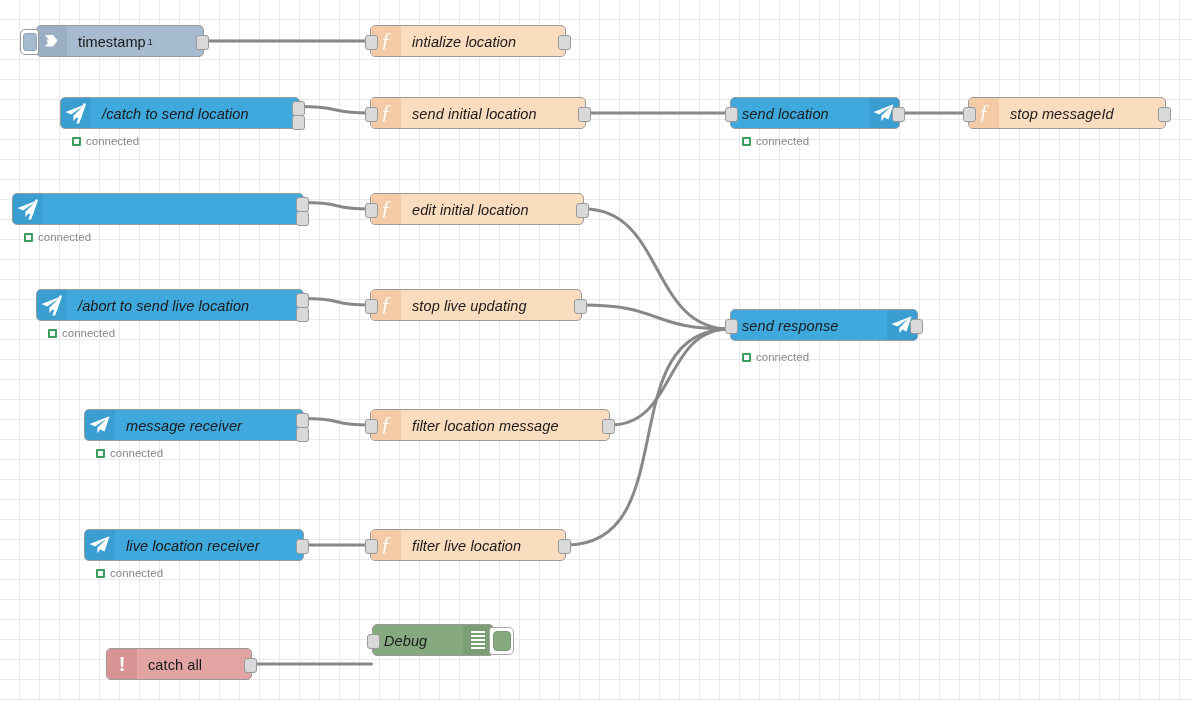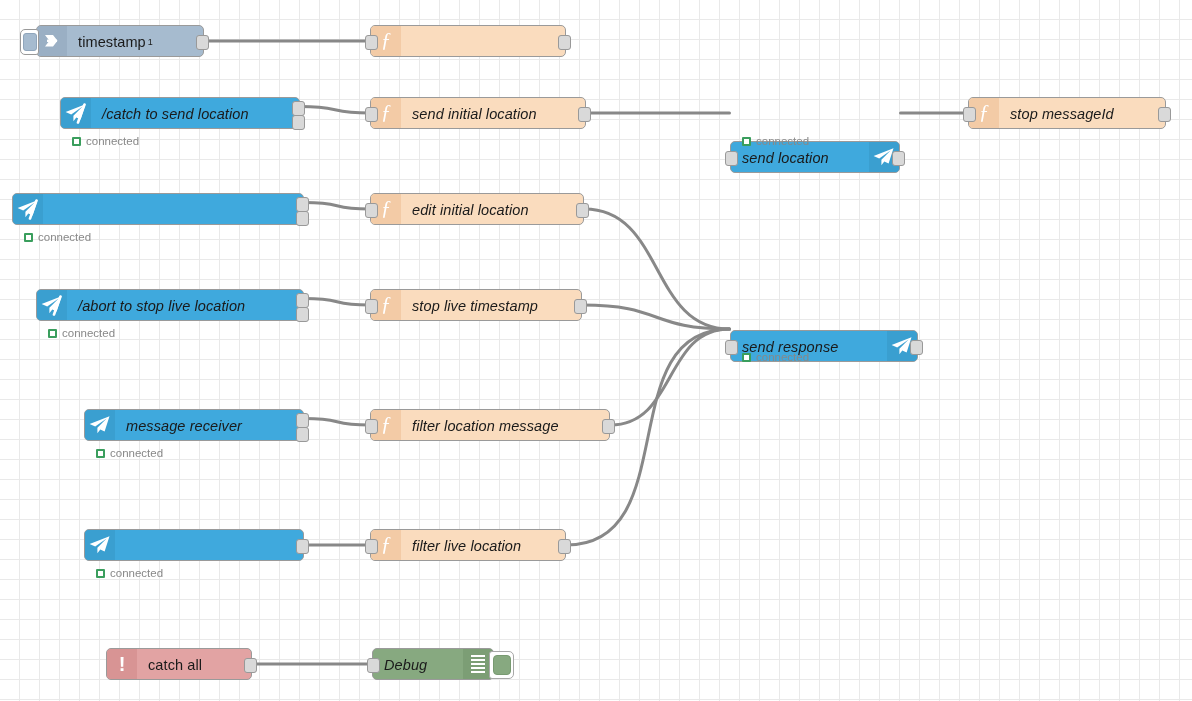--- a/index.html
+++ b/index.html
@@ -218,20 +218,21 @@
         <div class="label">
           <span>timestamp</span>
           <span class="sup">1</span>
         </div>
         <div class="port out" style="top: 9px;"></div>
       </div>
       <div class="node fn" style="left: 370px; top: 25px; width: 196px;">
         <div class="icon-box">
           <span class="fn-f">ƒ</span>
         </div>
+        <div class="label">intialize location</div>
         <div class="port in" style="top: 9px;"></div>
         <div class="port out" style="top: 9px;"></div>
       </div>
       <div class="node tg" style="left: 60px; top: 97px; width: 240px;">
         <div class="icon-box">
           <svg class="gi" width="24" height="22" viewBox="0 0 24 22">
             <path d="M21.5 2.2 L1.6 10.1 L7.2 12.4 L18.6 4.6 L9.4 13.8 L9.4 19.2 L12.3 15.4 L16.6 17.6 Z" fill="#ffffff"></path>
             <path d="M20.5 2.5 L14 20.5" stroke="#ffffff" stroke-width="2.6" stroke-linecap="round" fill="none"></path>
           </svg>
         </div>
@@ -244,21 +245,21 @@
         <span class="stext">connected</span>
       </div>
       <div class="node fn" style="left: 370px; top: 97px; width: 216px;">
         <div class="icon-box">
           <span class="fn-f">ƒ</span>
         </div>
         <div class="label">send initial location</div>
         <div class="port in" style="top: 9px;"></div>
         <div class="port out" style="top: 9px;"></div>
       </div>
-      <div class="node tg" style="left: 730px; top: 97px; width: 170px; margin-top: 44px;">
+      <div class="node tg" style="left: 730px; top: 97px; width: 170px;">
         <div class="label">send location</div>
         <div class="icon-box right">
           <svg class="gi" width="24" height="22" viewBox="0 0 24 22">
             <path d="M21.5 2.2 L1.6 10.1 L7.2 12.4 L18.6 4.6 L9.4 13.8 L9.4 19.2 L12.3 15.4 L16.6 17.6 Z" fill="#ffffff"></path>
           </svg>
         </div>
         <div class="port in" style="top: 9px;"></div>
         <div class="port out" style="top: 9px;"></div>
       </div>
       <div class="status" style="left: 742px; top: 135px;">
@@ -295,37 +296,37 @@
         <div class="port in" style="top: 9px;"></div>
         <div class="port out" style="top: 9px;"></div>
       </div>
       <div class="node tg" style="left: 36px; top: 289px; width: 268px;">
         <div class="icon-box">
           <svg class="gi" width="24" height="22" viewBox="0 0 24 22">
             <path d="M21.5 2.2 L1.6 10.1 L7.2 12.4 L18.6 4.6 L9.4 13.8 L9.4 19.2 L12.3 15.4 L16.6 17.6 Z" fill="#ffffff"></path>
             <path d="M20.5 2.5 L14 20.5" stroke="#ffffff" stroke-width="2.6" stroke-linecap="round" fill="none"></path>
           </svg>
         </div>
-        <div class="label">/abort to stop live location</div>
+        <div class="label">/abort to send live location</div>
         <div class="port out" style="top: 3px;"></div>
         <div class="port out" style="top: 17px;"></div>
       </div>
       <div class="status" style="left: 48px; top: 327px;">
         <span class="dot"></span>
         <span class="stext">connected</span>
       </div>
       <div class="node fn" style="left: 370px; top: 289px; width: 212px;">
         <div class="icon-box">
           <span class="fn-f">ƒ</span>
         </div>
-        <div class="label">stop live timestamp</div>
-        <div class="port in" style="top: 9px;"></div>
-        <div class="port out" style="top: 9px;"></div>
-      </div>
-      <div class="node tg" style="left: 730px; top: 330px; width: 188px;">
+        <div class="label">stop live updating</div>
+        <div class="port in" style="top: 9px;"></div>
+        <div class="port out" style="top: 9px;"></div>
+      </div>
+      <div class="node tg" style="left: 730px; top: 309px; width: 188px;">
         <div class="label">send response</div>
         <div class="icon-box right">
           <svg class="gi" width="24" height="22" viewBox="0 0 24 22">
             <path d="M21.5 2.2 L1.6 10.1 L7.2 12.4 L18.6 4.6 L9.4 13.8 L9.4 19.2 L12.3 15.4 L16.6 17.6 Z" fill="#ffffff"></path>
           </svg>
         </div>
         <div class="port in" style="top: 9px;"></div>
         <div class="port out" style="top: 9px;"></div>
       </div>
       <div class="status" style="left: 742px; top: 351px;">
@@ -353,20 +354,21 @@
         <div class="label">filter location message</div>
         <div class="port in" style="top: 9px;"></div>
         <div class="port out" style="top: 9px;"></div>
       </div>
       <div class="node tg" style="left: 84px; top: 529px; width: 220px;">
         <div class="icon-box">
           <svg class="gi" width="24" height="22" viewBox="0 0 24 22">
             <path d="M21.5 2.2 L1.6 10.1 L7.2 12.4 L18.6 4.6 L9.4 13.8 L9.4 19.2 L12.3 15.4 L16.6 17.6 Z" fill="#ffffff"></path>
           </svg>
         </div>
+        <div class="label">live location receiver</div>
         <div class="port out" style="top: 9px;"></div>
       </div>
       <div class="status" style="left: 96px; top: 567px;">
         <span class="dot"></span>
         <span class="stext">connected</span>
       </div>
       <div class="node fn" style="left: 370px; top: 529px; width: 196px;">
         <div class="icon-box">
           <span class="fn-f">ƒ</span>
         </div>
@@ -374,21 +376,21 @@
         <div class="port in" style="top: 9px;"></div>
         <div class="port out" style="top: 9px;"></div>
       </div>
       <div class="node catch" style="left: 106px; top: 648px; width: 146px;">
         <div class="icon-box">
           <span class="bang">!</span>
         </div>
         <div class="label">catch all</div>
         <div class="port out" style="top: 9px;"></div>
       </div>
-      <div class="node debug" style="left: 372px; top: 648px; width: 122px; gap: 19px;">
+      <div class="node debug" style="left: 372px; top: 624px; width: 122px; gap: 19px;">
         <div class="label">Debug</div>
         <div class="icon-box right">
           <div class="dbg-lines">
             <span></span>
             <span></span>
             <span></span>
             <span></span>
             <span></span>
           </div>
         </div>

